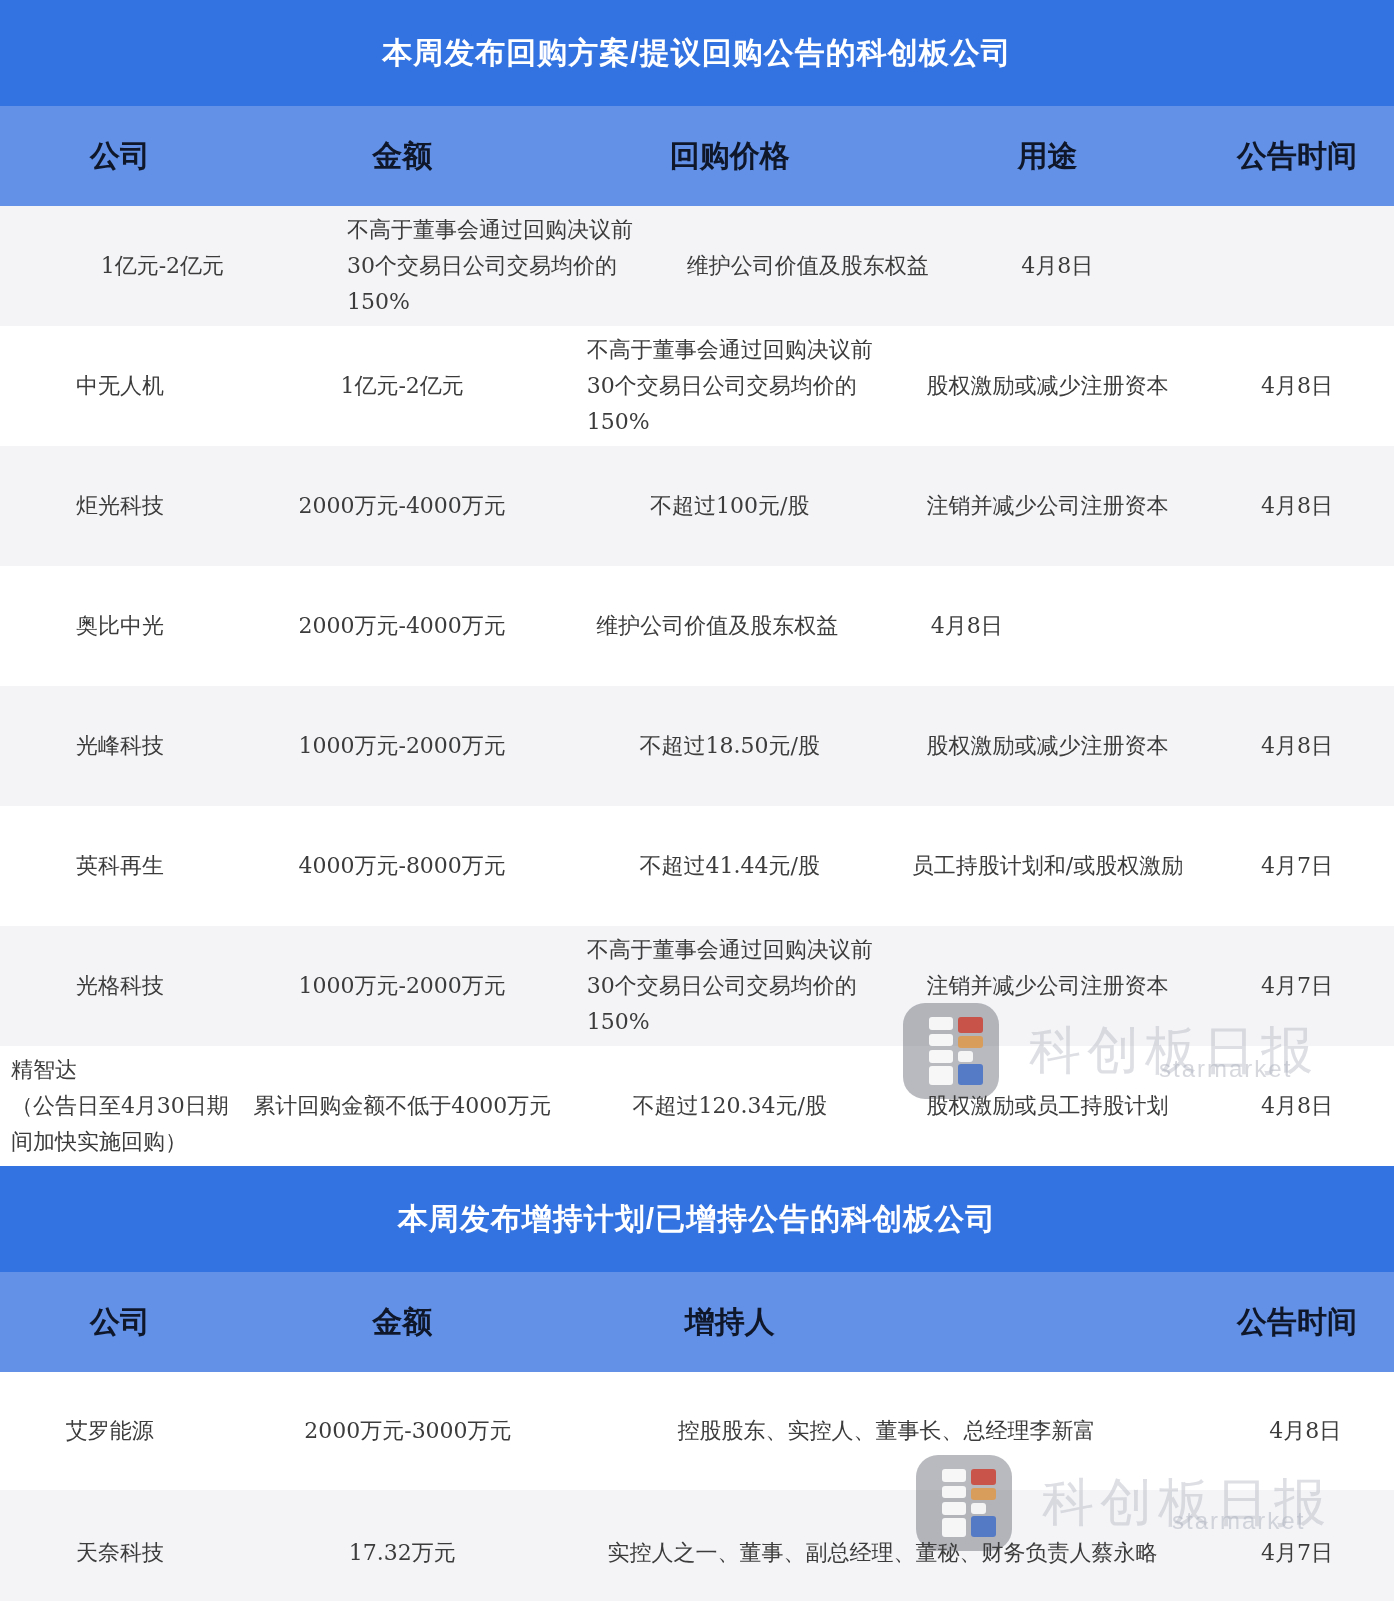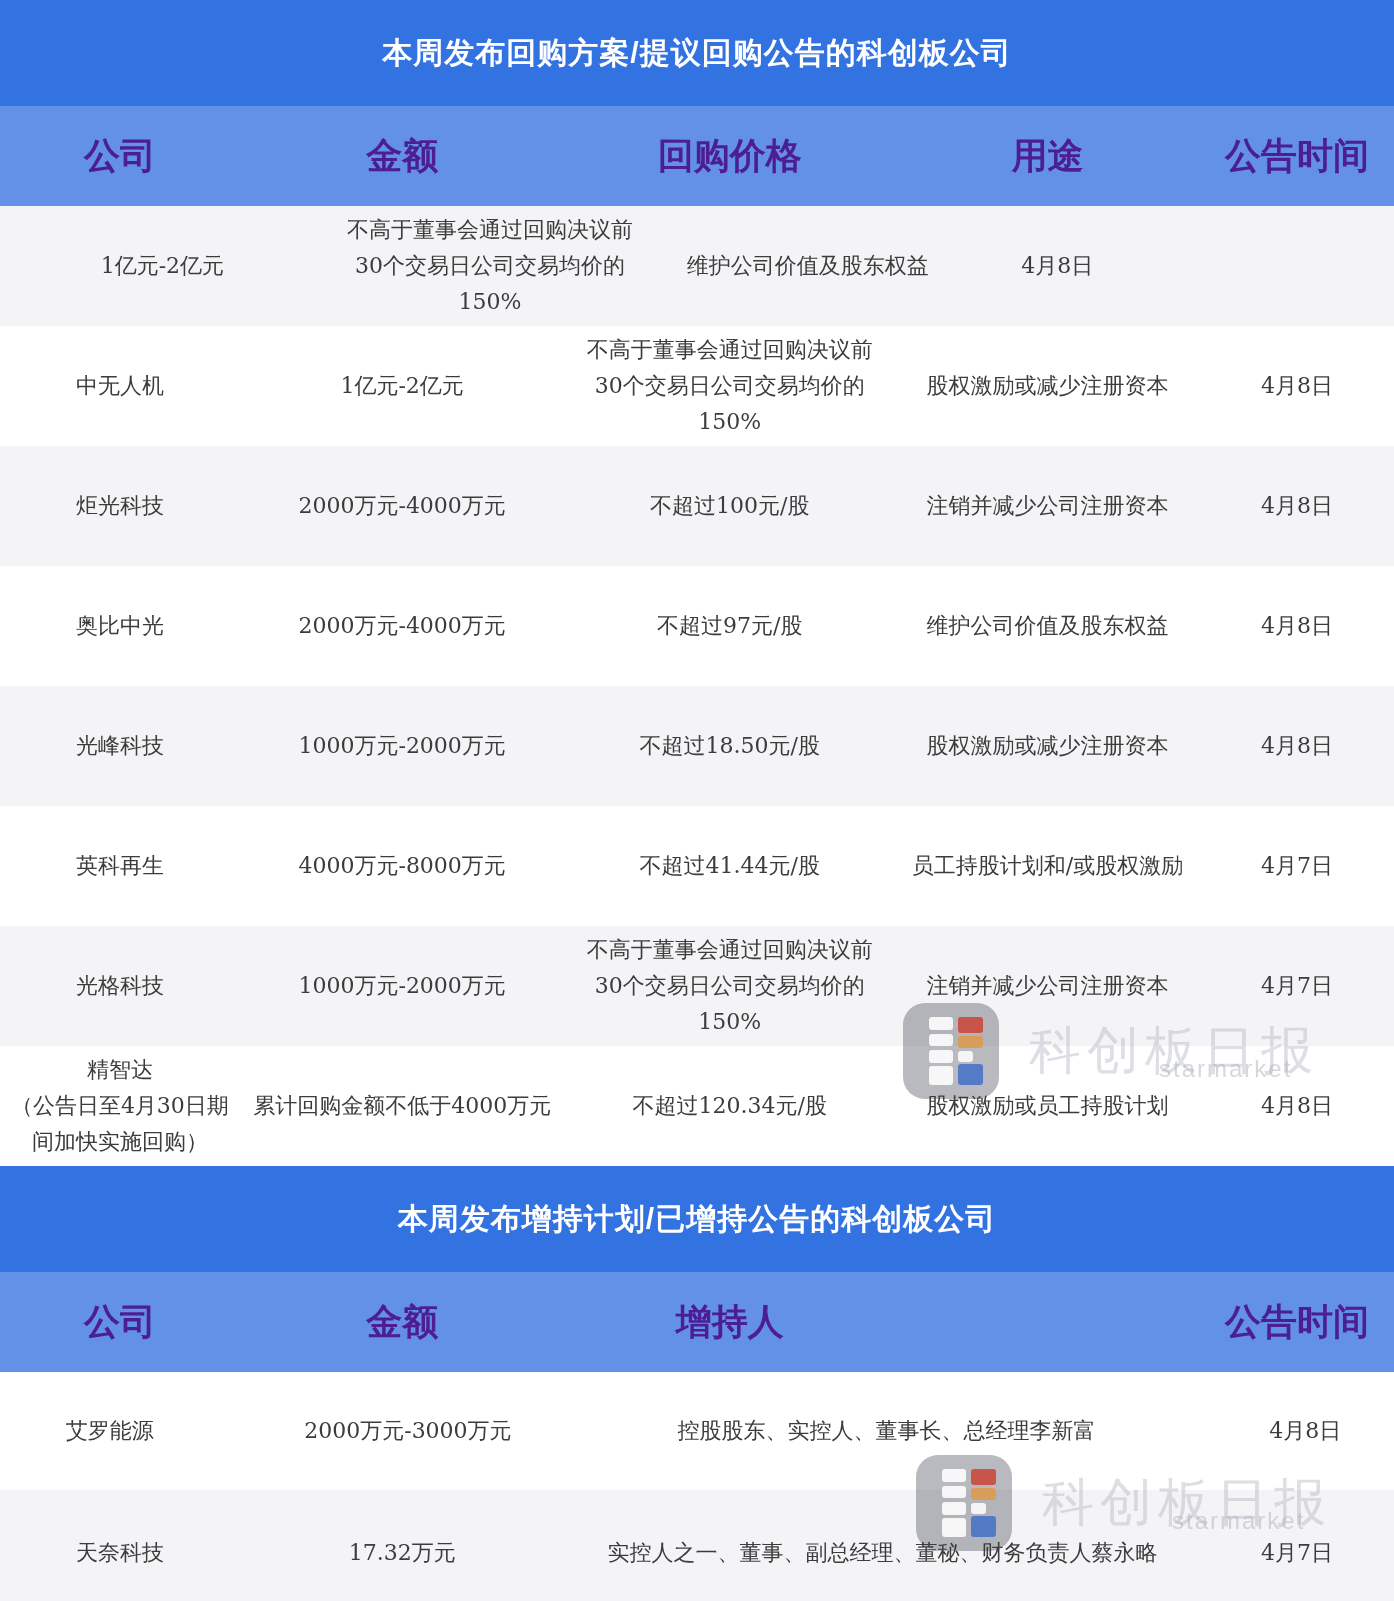--- a/index.html
+++ b/index.html
@@ -16,44 +16,44 @@
     height:106px;
     background:var(--title-bg,#3372e1);
     color:#fff;
     display:flex;align-items:center;justify-content:center;
     font-family:"Liberation Sans", sans-serif;
     font-weight:bold;font-size:30px;letter-spacing:1px;
   }
   .band-cols{
     height:100px;
     background:var(--header-bg,#6391e7);
-    color:#4c1d95;
+    color:#0f172a;
     display:flex;align-items:center;
     font-family:"Liberation Sans", sans-serif;
-    font-weight:bold;font-size:36px;
+    font-weight:bold;font-size:30px;
   }
   .band-cols .hcell{text-align:center;}
   
   .w0{width:17.2%}.w1{width:23.3%}.w2{width:23.7%}.w3{width:21.9%}.w4{width:13.9%}
   .t2c{width:45.6%}
   
   .row{
     display:flex;align-items:stretch;
     font-size:22px;line-height:36px;color:#3c3c3c;
     background:#fff;
   }
   .table1 .row{height:120px;}
   .table2 .row1{height:118px;gap:40px;}
   .table2 .row2{height:125px;}
   .table1 .row:nth-child(odd){background:#f4f4f7;}
   .table2 .row2{background:#f4f4f7;}
   .cell{
     position:relative;z-index:2;
     display:flex;align-items:center;justify-content:center;
-    text-align:center;
+    text-align:left;
     white-space:pre-line;
     padding:6px 6px;box-sizing:border-box;
   }
   
   .watermark{
     position:absolute;z-index:1;
     display:flex;align-items:center;
     pointer-events:none;
   }
   .wm-logo{
@@ -124,21 +124,20 @@
     <div class="cell w0">炬光科技</div>
     <div class="cell w1">2000万元-4000万元</div>
     <div class="cell w2">不超过100元/股</div>
     <div class="cell w3">注销并减少公司注册资本</div>
     <div class="cell w4">4月8日</div>
   </div>
 
   <div class="row">
     <div class="cell w0">奥比中光</div>
     <div class="cell w1">2000万元-4000万元</div>
-    <div class="cell w2">不超过97元/股</div>
     <div class="cell w3">维护公司价值及股东权益</div>
     <div class="cell w4">4月8日</div>
   </div>
 
   <div class="row">
     <div class="cell w0">光峰科技</div>
     <div class="cell w1">1000万元-2000万元</div>
     <div class="cell w2">不超过18.50元/股</div>
     <div class="cell w3">股权激励或减少注册资本</div>
     <div class="cell w4">4月8日</div>

